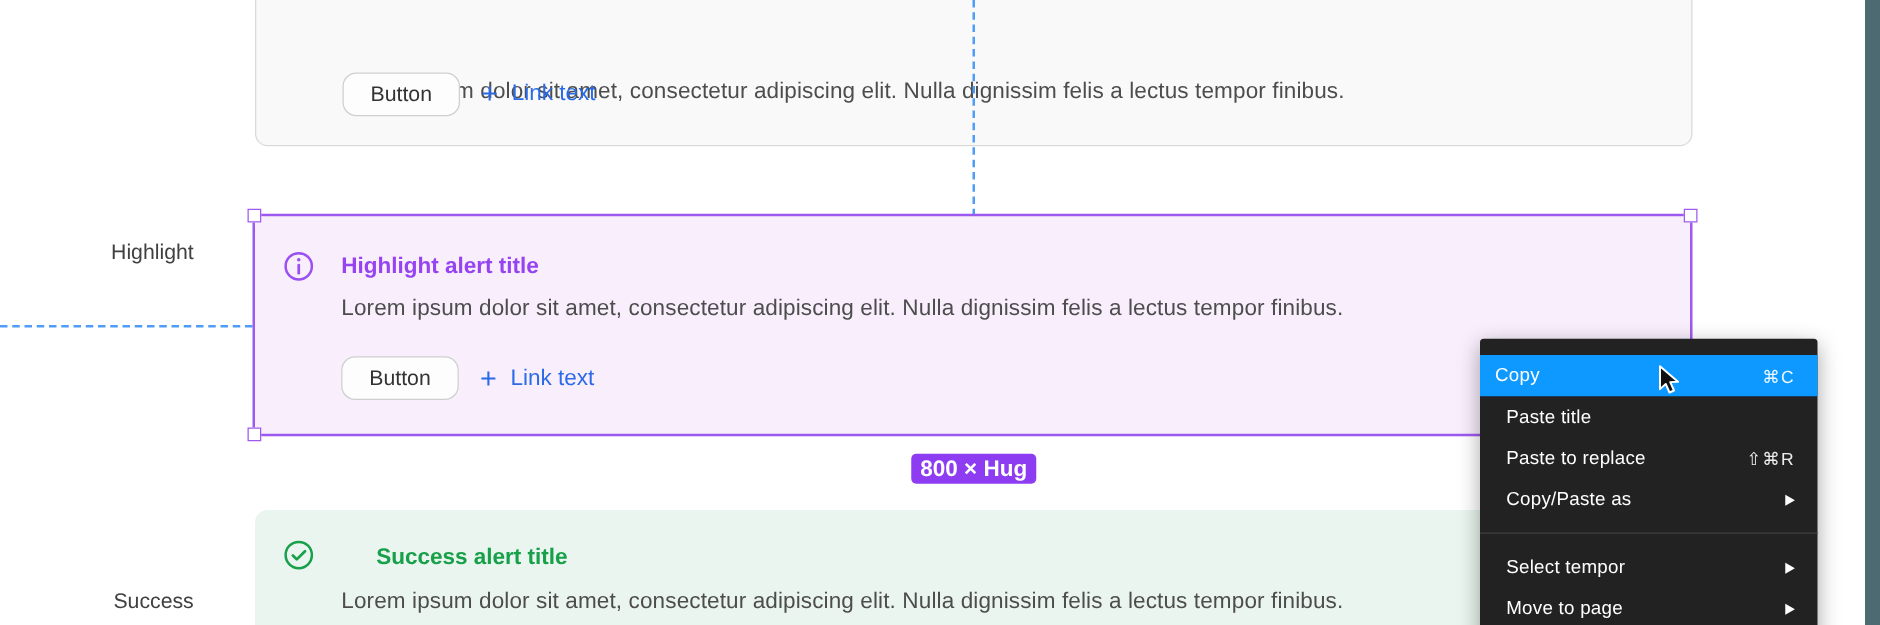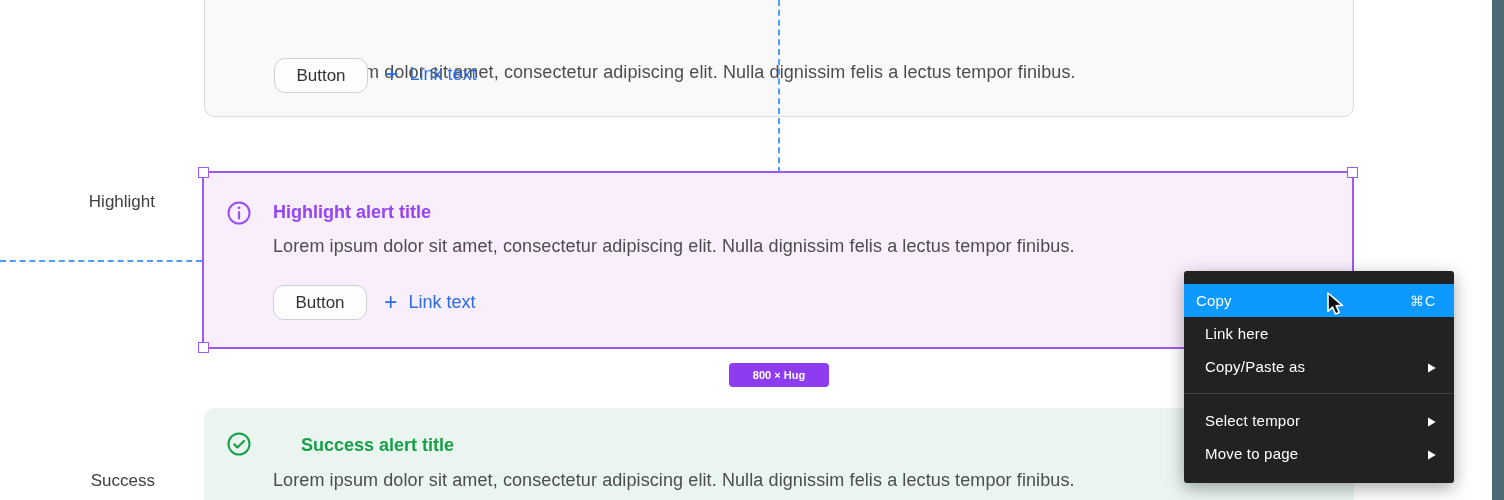--- a/index.html
+++ b/index.html
@@ -58,21 +58,21 @@
   .handle {
     position:absolute; width:11px; height:11px; background:#ffffff;
     border:1.5px solid #9e5af0; pointer-events:auto;
   }
   .h-tl { left:-6px; top:-6px; } .h-tr { right:-6px; top:-6px; }
   .h-bl { left:-6px; bottom:-6px; } .h-br { right:-6px; bottom:-6px; }
 
   .size-badge {
     position:absolute; left:729px; top:363px; width:100px; height:24px;
     background:#8d3cf2; border-radius:4px; color:#ffffff;
-    font-size:11px; font-weight:700; text-align:center; line-height:24px;
+    font-size:18px; font-weight:700; text-align:center; line-height:24px;
     z-index:6; white-space:nowrap;
   }
 
   
   .context-menu {
     position:absolute; left:1184px; top:271px; width:270px;
     background:#222222; border-radius:3px; padding:13px 0 13px 0;
     box-shadow:0 5px 17px rgba(0,0,0,.35); z-index:10;
   }
   .menu-item {
@@ -148,21 +148,26 @@
     <div class="alert-body" style="top:62px;">Lorem ipsum dolor sit amet, consectetur adipiscing elit. Nulla dignissim felis a lectus tempor finibus.</div>
   </div>
 
   <div class="context-menu">
     <div class="menu-item active">
       <span>Copy</span>
       <span class="grow"></span>
       <span class="menu-shortcut">⌘C</span>
     </div>
     <div class="menu-item">
-      <span>Link here</span>
+      <span>Paste title</span>
+    </div>
+    <div class="menu-item">
+      <span>Paste to replace</span>
+      <span class="grow"></span>
+      <span class="menu-shortcut">⇧⌘R</span>
     </div>
     <div class="menu-item">
       <span>Copy/Paste as</span>
       <span class="grow"></span>
       <span class="menu-arrow">▶</span>
     </div>
     <div class="menu-sep"></div>
     <div class="menu-item">
       <span>Select tempor</span>
       <span class="grow"></span>

